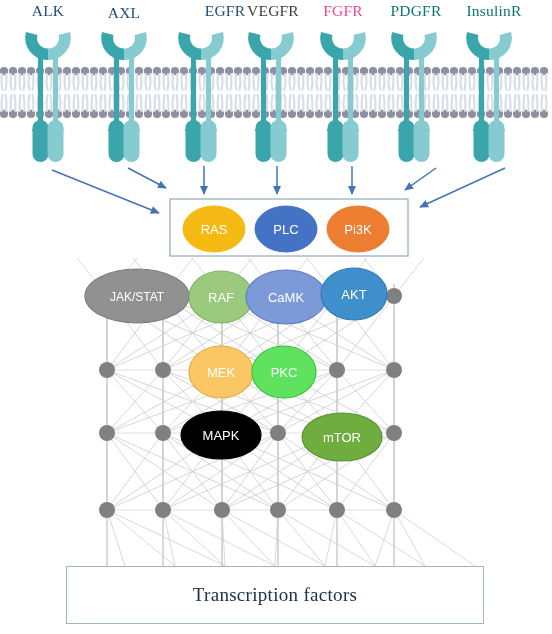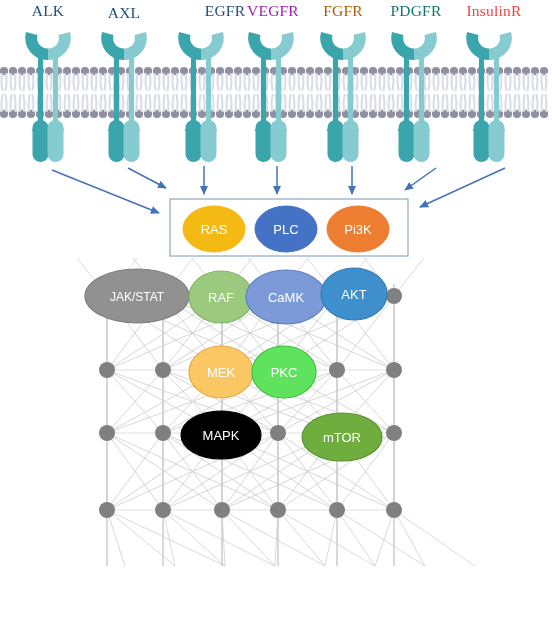--- a/index.html
+++ b/index.html
@@ -642,20 +642,23 @@
         <text x="221" y="435.5" font-size="13" fill="#FFFFFF" font-family="&quot;Liberation Sans&quot;,sans-serif" class="ell-text">MAPK</text>
         <ellipse cx="342" cy="437" rx="40" ry="24" fill="#6FAD3F" stroke="#5B9233" stroke-width="1.2"></ellipse>
         <text x="342" y="437.5" font-size="13" fill="#FFFFFF" font-family="&quot;Liberation Sans&quot;,sans-serif" class="ell-text">mTOR</text>
       </g>
   </svg>
 
   <div id="recep-labels">
       <div class="recep-label" style="left: 48px; top: 2px; color: rgb(31, 78, 121);">ALK</div>
       <div class="recep-label" style="left: 124px; top: 4px; color: rgb(31, 78, 121);">AXL</div>
       <div class="recep-label" style="left: 201px; top: 2px; color: rgb(31, 78, 121); margin-left: 24px;">EGFR</div>
-      <div class="recep-label" style="left: 273px; top: 2px; color: #a21caf;">VEGFR</div>
-      <div class="recep-label" style="left: 343px; top: 2px; color: #a16207;">FGFR</div>
+      <div class="recep-label" style="left: 273px; top: 2px; color: #404040;">VEGFR</div>
+      <div class="recep-label" style="left: 343px; top: 2px; color: #ec4899;">FGFR</div>
       <div class="recep-label" style="left: 416px; top: 2px; color: #0f766e;">PDGFR</div>
-      <div class="recep-label" style="left: 494px; top: 2px; color: #ef4444;">InsulinR</div>
+      <div class="recep-label" style="left: 494px; top: 2px; color: #0f766e;">InsulinR</div>
     </div>
 
+  <div class="tf-box">
+    <span class="tf-text">Transcription factors</span>
+  </div>
 
 </div>
 
 </body></html>

